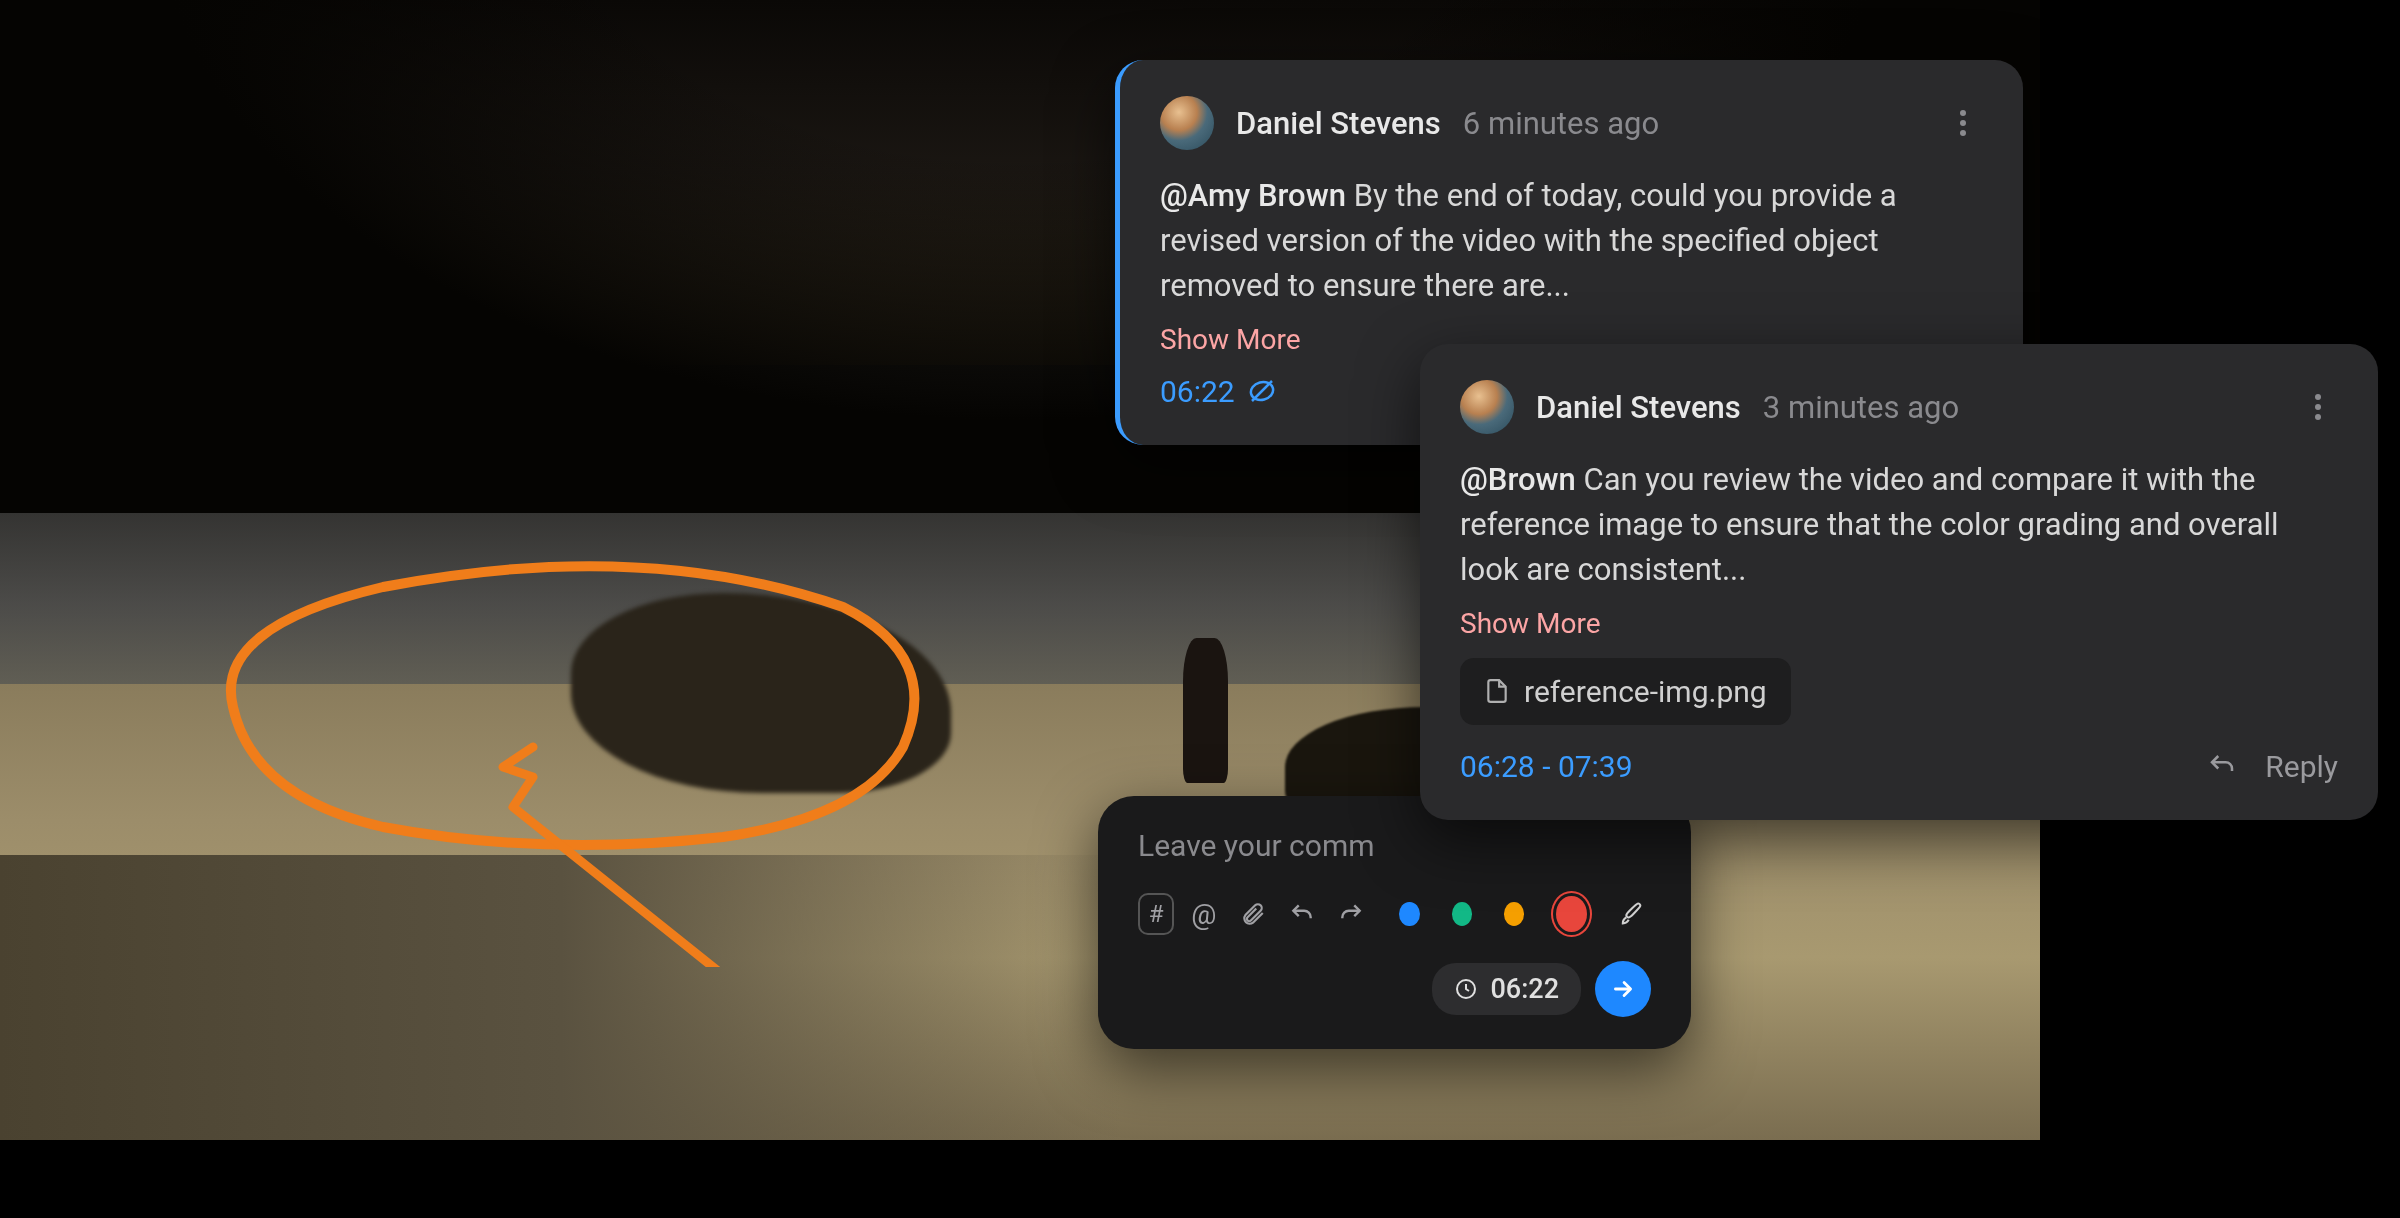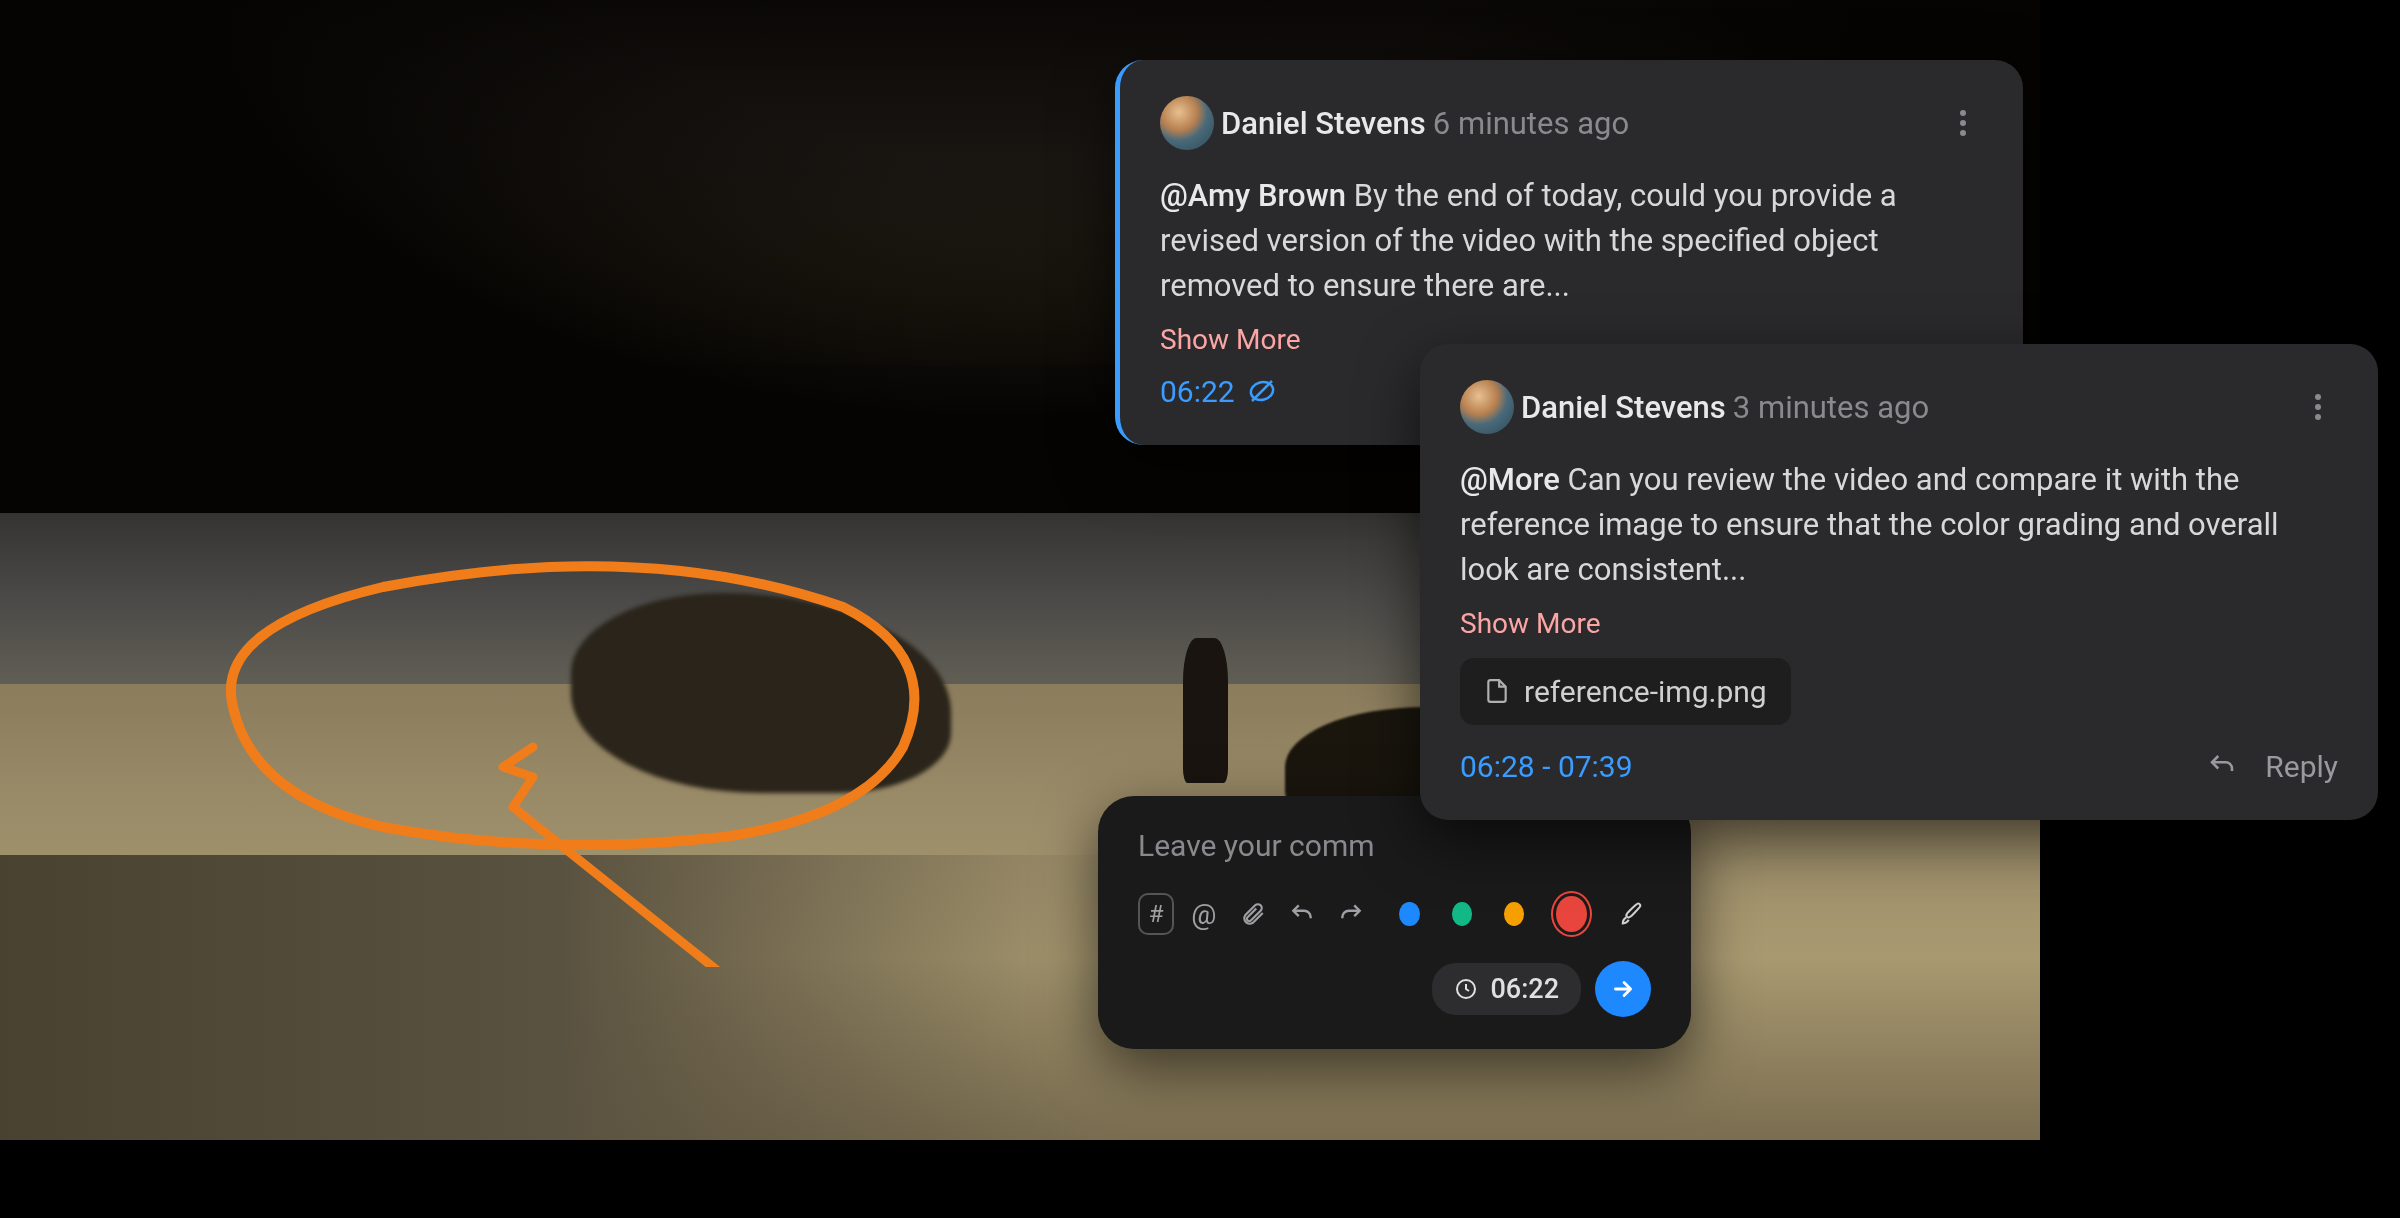--- a/index.html
+++ b/index.html
@@ -111,21 +111,21 @@
     }
     .comment-card.card2 {
       top: 344px;
       left: 1420px;
       width: 958px;
       z-index: 3;
     }
     .comment-header {
       display: flex;
       align-items: center;
-      gap: 7px;
+      gap: 22px;
       margin-bottom: 24px;
     }
     .avatar {
       width: 54px;
       height: 54px;
       border-radius: 50%;
       background: radial-gradient(circle at 35% 30%, #e8c090 0%, #b88050 35%, #4a6a7a 55%, #2a4a5a 100%);
       flex-shrink: 0;
     }
     .author-name {
@@ -335,21 +335,21 @@
     <span class="timestamp-rel">3 minutes ago</span>
     <div class="more-btn">
       <svg viewBox="0 0 8 28">
         <circle cx="4" cy="4" r="3" fill="currentColor"></circle>
         <circle cx="4" cy="14" r="3" fill="currentColor"></circle>
         <circle cx="4" cy="24" r="3" fill="currentColor"></circle>
       </svg>
     </div>
   </div>
   <div class="comment-body">
-    <span class="mention">@More</span><span> Can you review the video and compare it with the reference image to ensure that the color grading and overall look are consistent...</span>
+    <span class="mention">@Brown</span><span> Can you review the video and compare it with the reference image to ensure that the color grading and overall look are consistent...</span>
   </div>
   <span class="show-more">Show More</span>
   <div>
     <div class="attachment">
       <svg width="26" height="26" viewBox="0 0 24 24" fill="none" stroke="#b0b0b0" stroke-width="2">
         <path d="M14 2 H6 a2 2 0 0 0 -2 2 v16 a2 2 0 0 0 2 2 h12 a2 2 0 0 0 2 -2 V8 z"></path>
         <path d="M14 2 v6 h6"></path>
       </svg>
       <span class="attachment-name">reference-img.png</span>
     </div>

